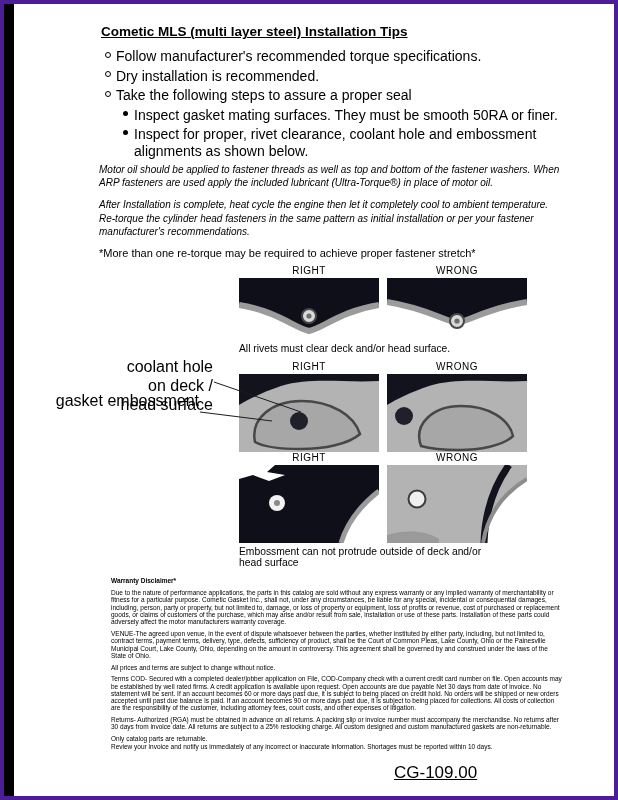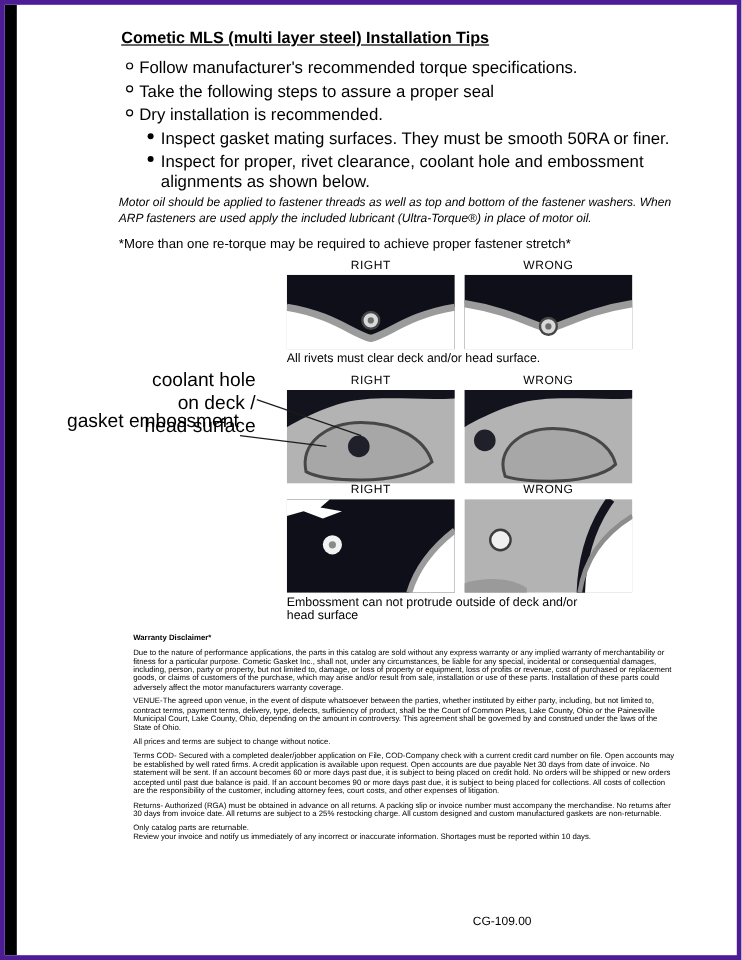--- a/index.html
+++ b/index.html
@@ -50,41 +50,42 @@
   .side-label { position:absolute; font-size:16px; line-height:1.18; color:#000; }
   .lab-coolant { right:100%; margin-right:26px; top:-3px; width:98px; text-align:right; }
   .lab-emboss  { right:100%; margin-right:40px; top:31px; white-space:nowrap; }
   .arrows { position:absolute; left:-45px; top:0; width:150px; height:78px; pointer-events:none; }
 
   .warranty { margin:9px 0 0 12px; width:452px; font-size:6.5px; line-height:1.12; }
   .warranty-heading { font-weight:bold; margin:0 0 5px 0; }
   .warranty p { margin:0 0 4.5px 0; }
   .warranty p.tight { margin-bottom:0.5px; }
 
-  .page-number { position:absolute; left:390px; top:759px; font-size:10px; }
+  .page-number { position:absolute; left:390px; top:759px; font-size:17px;text-decoration:underline; }
 </style>
 </head>
 <body>
 
 <div class="page">
   <div class="left-bar"></div>
 
   <div class="content">
 
     <div class="doc-title">Cometic MLS (multi layer steel) Installation Tips</div>
 
     <ul class="tips">
       <li class="l1">Follow manufacturer's recommended torque specifications.</li>
+      <li class="l1">Dry installation is recommended.</li>
       <li class="l1">Take the following steps to assure a proper seal</li>
-      <li class="l1">Dry installation is recommended.</li>
       <li class="l2">Inspect gasket mating surfaces.  They must be smooth 50RA or finer.</li>
       <li class="l2">Inspect for proper, rivet clearance, coolant hole and embossment alignments as shown below.</li>
     </ul>
 
     <p class="body-para">Motor oil should be applied to fastener threads as well as top and bottom of the fastener washers. When ARP fasteners are used apply the included lubricant (Ultra-Torque®) in place of motor oil.</p>
+    <p class="body-para">After Installation is complete, heat cycle the engine then let it completely cool to ambient temperature. Re-torque the cylinder head fasteners in the same pattern as initial installation or per your fastener manufacturer's recommendations.</p>
     <p class="retorque-note">*More than one re-torque may be required to achieve proper fastener stretch*</p>
 
     <div class="diagrams">
 
       <div class="dg-head">
         <span>RIGHT</span>
         <span>WRONG</span>
       </div>
       <div class="dg-panels">
         <svg class="panel" viewBox="0 0 140 62" width="140" height="62">

